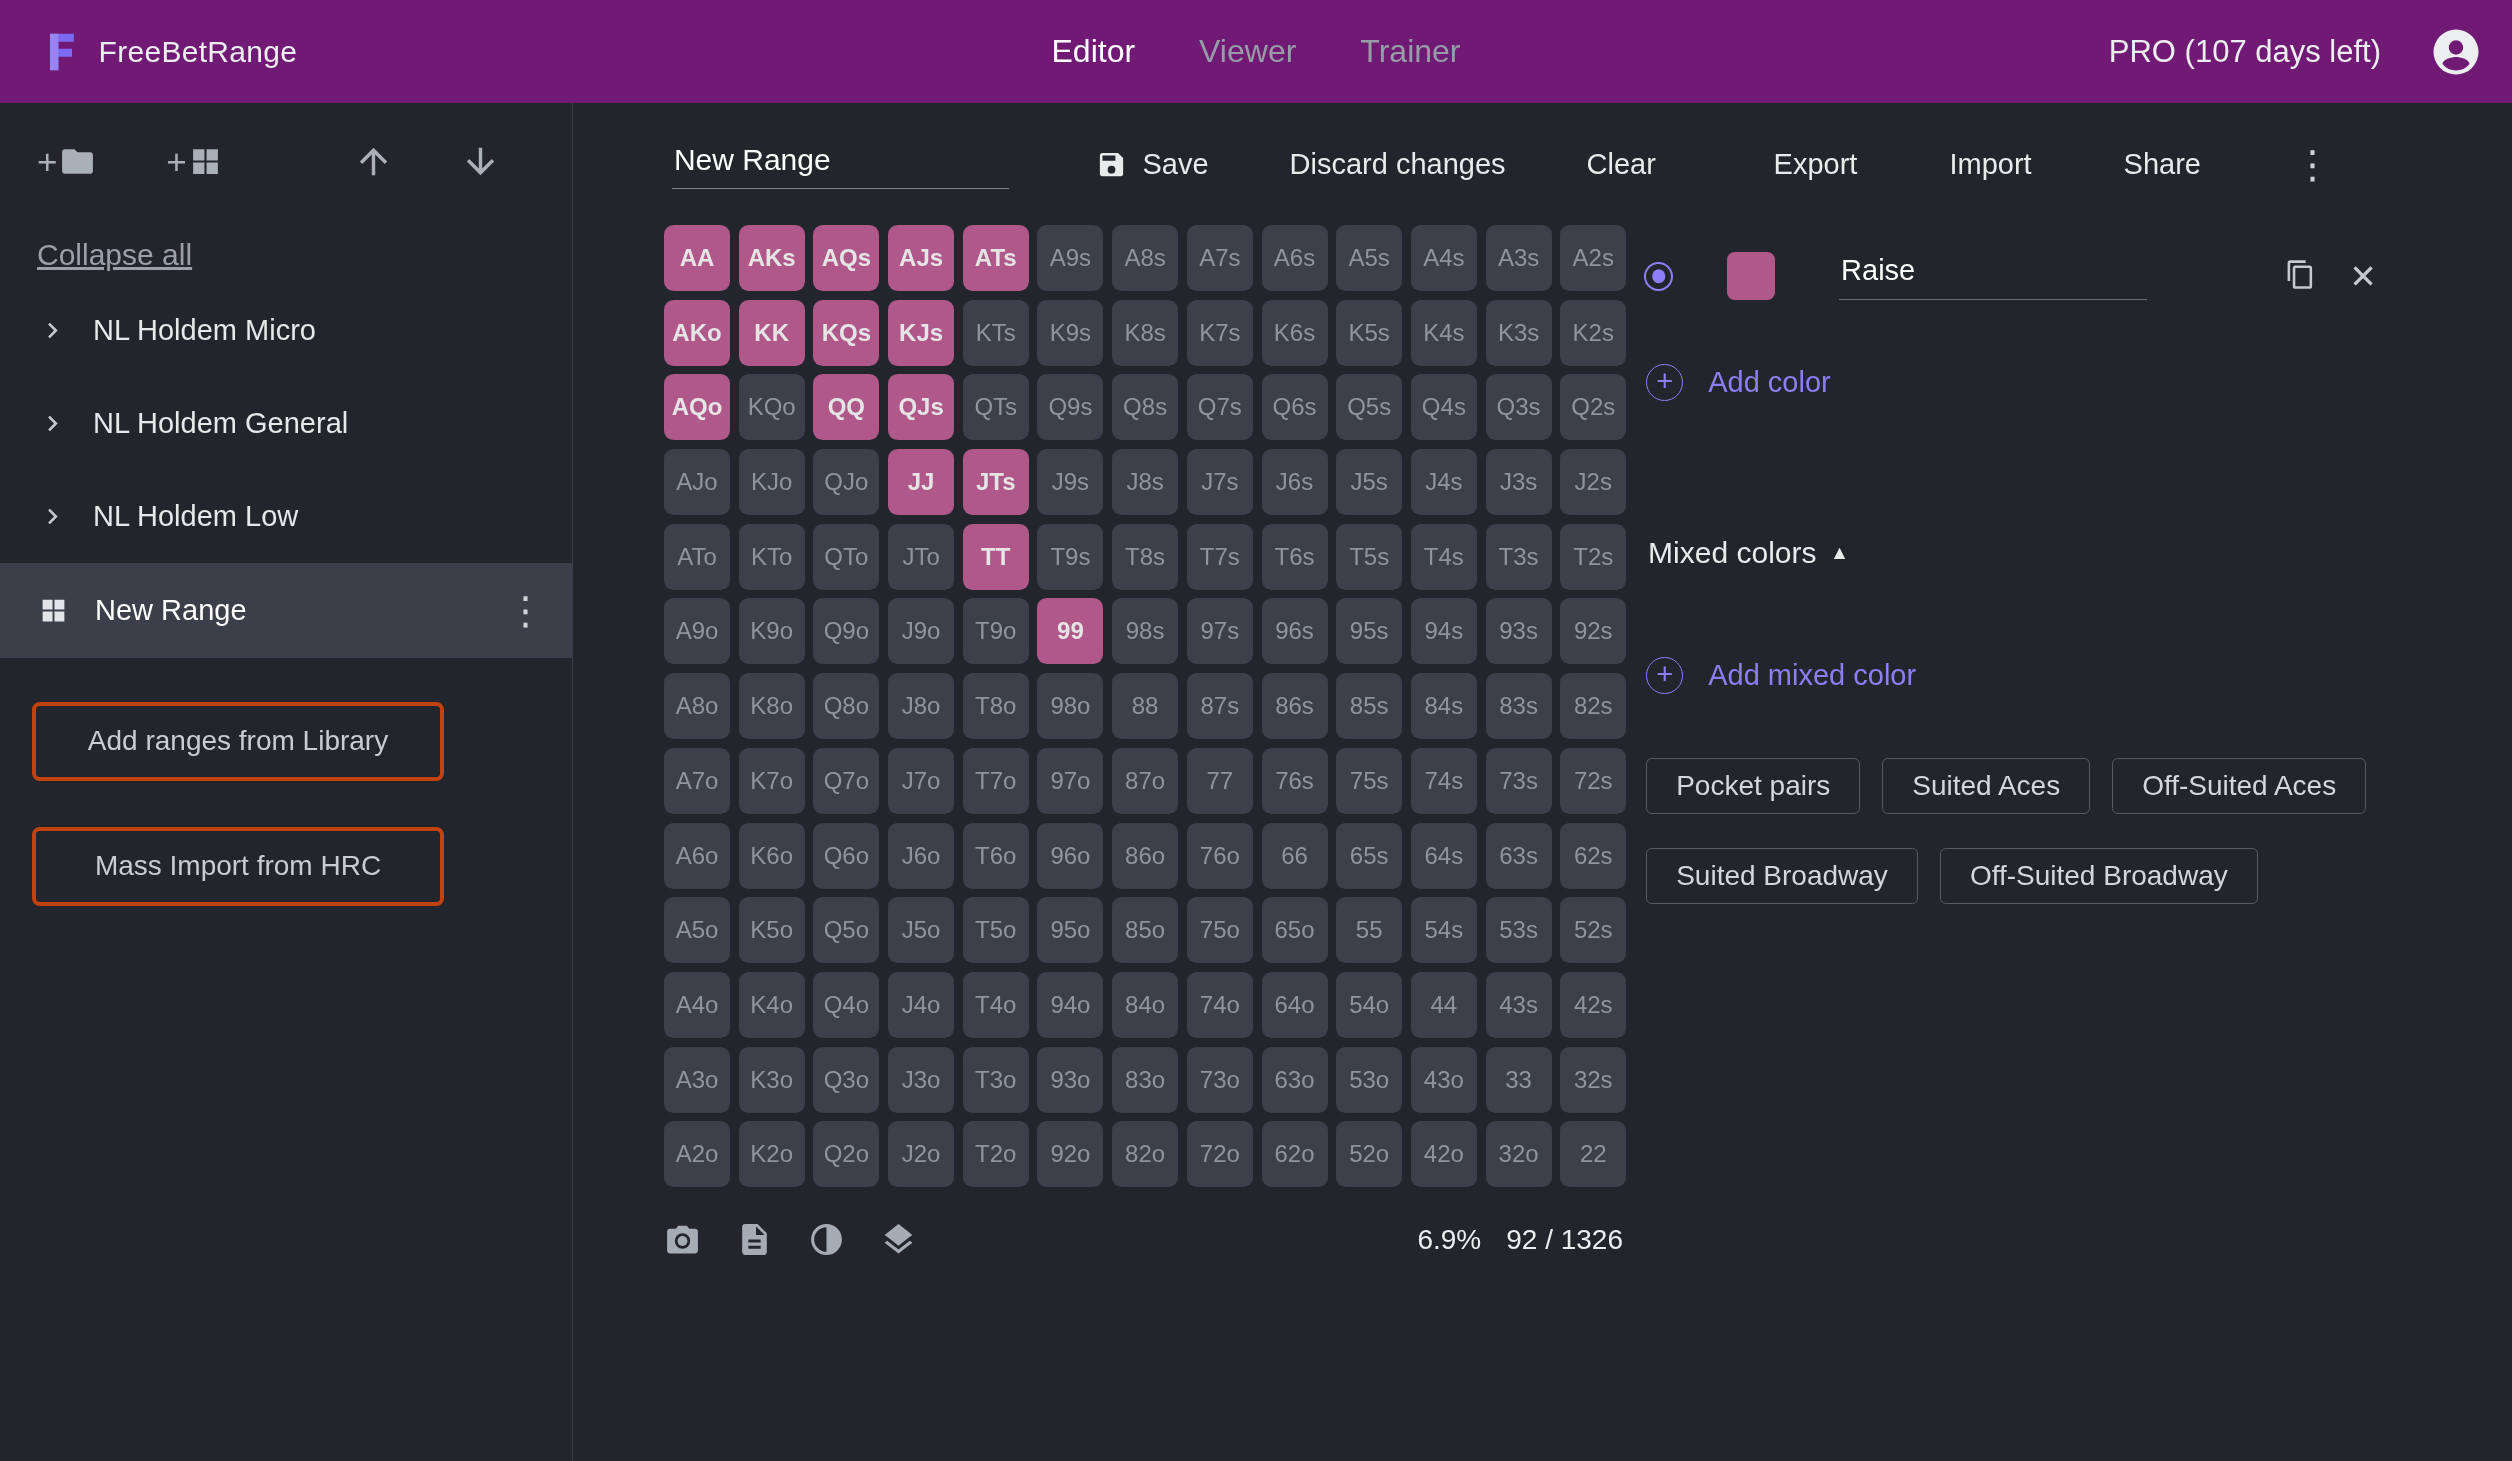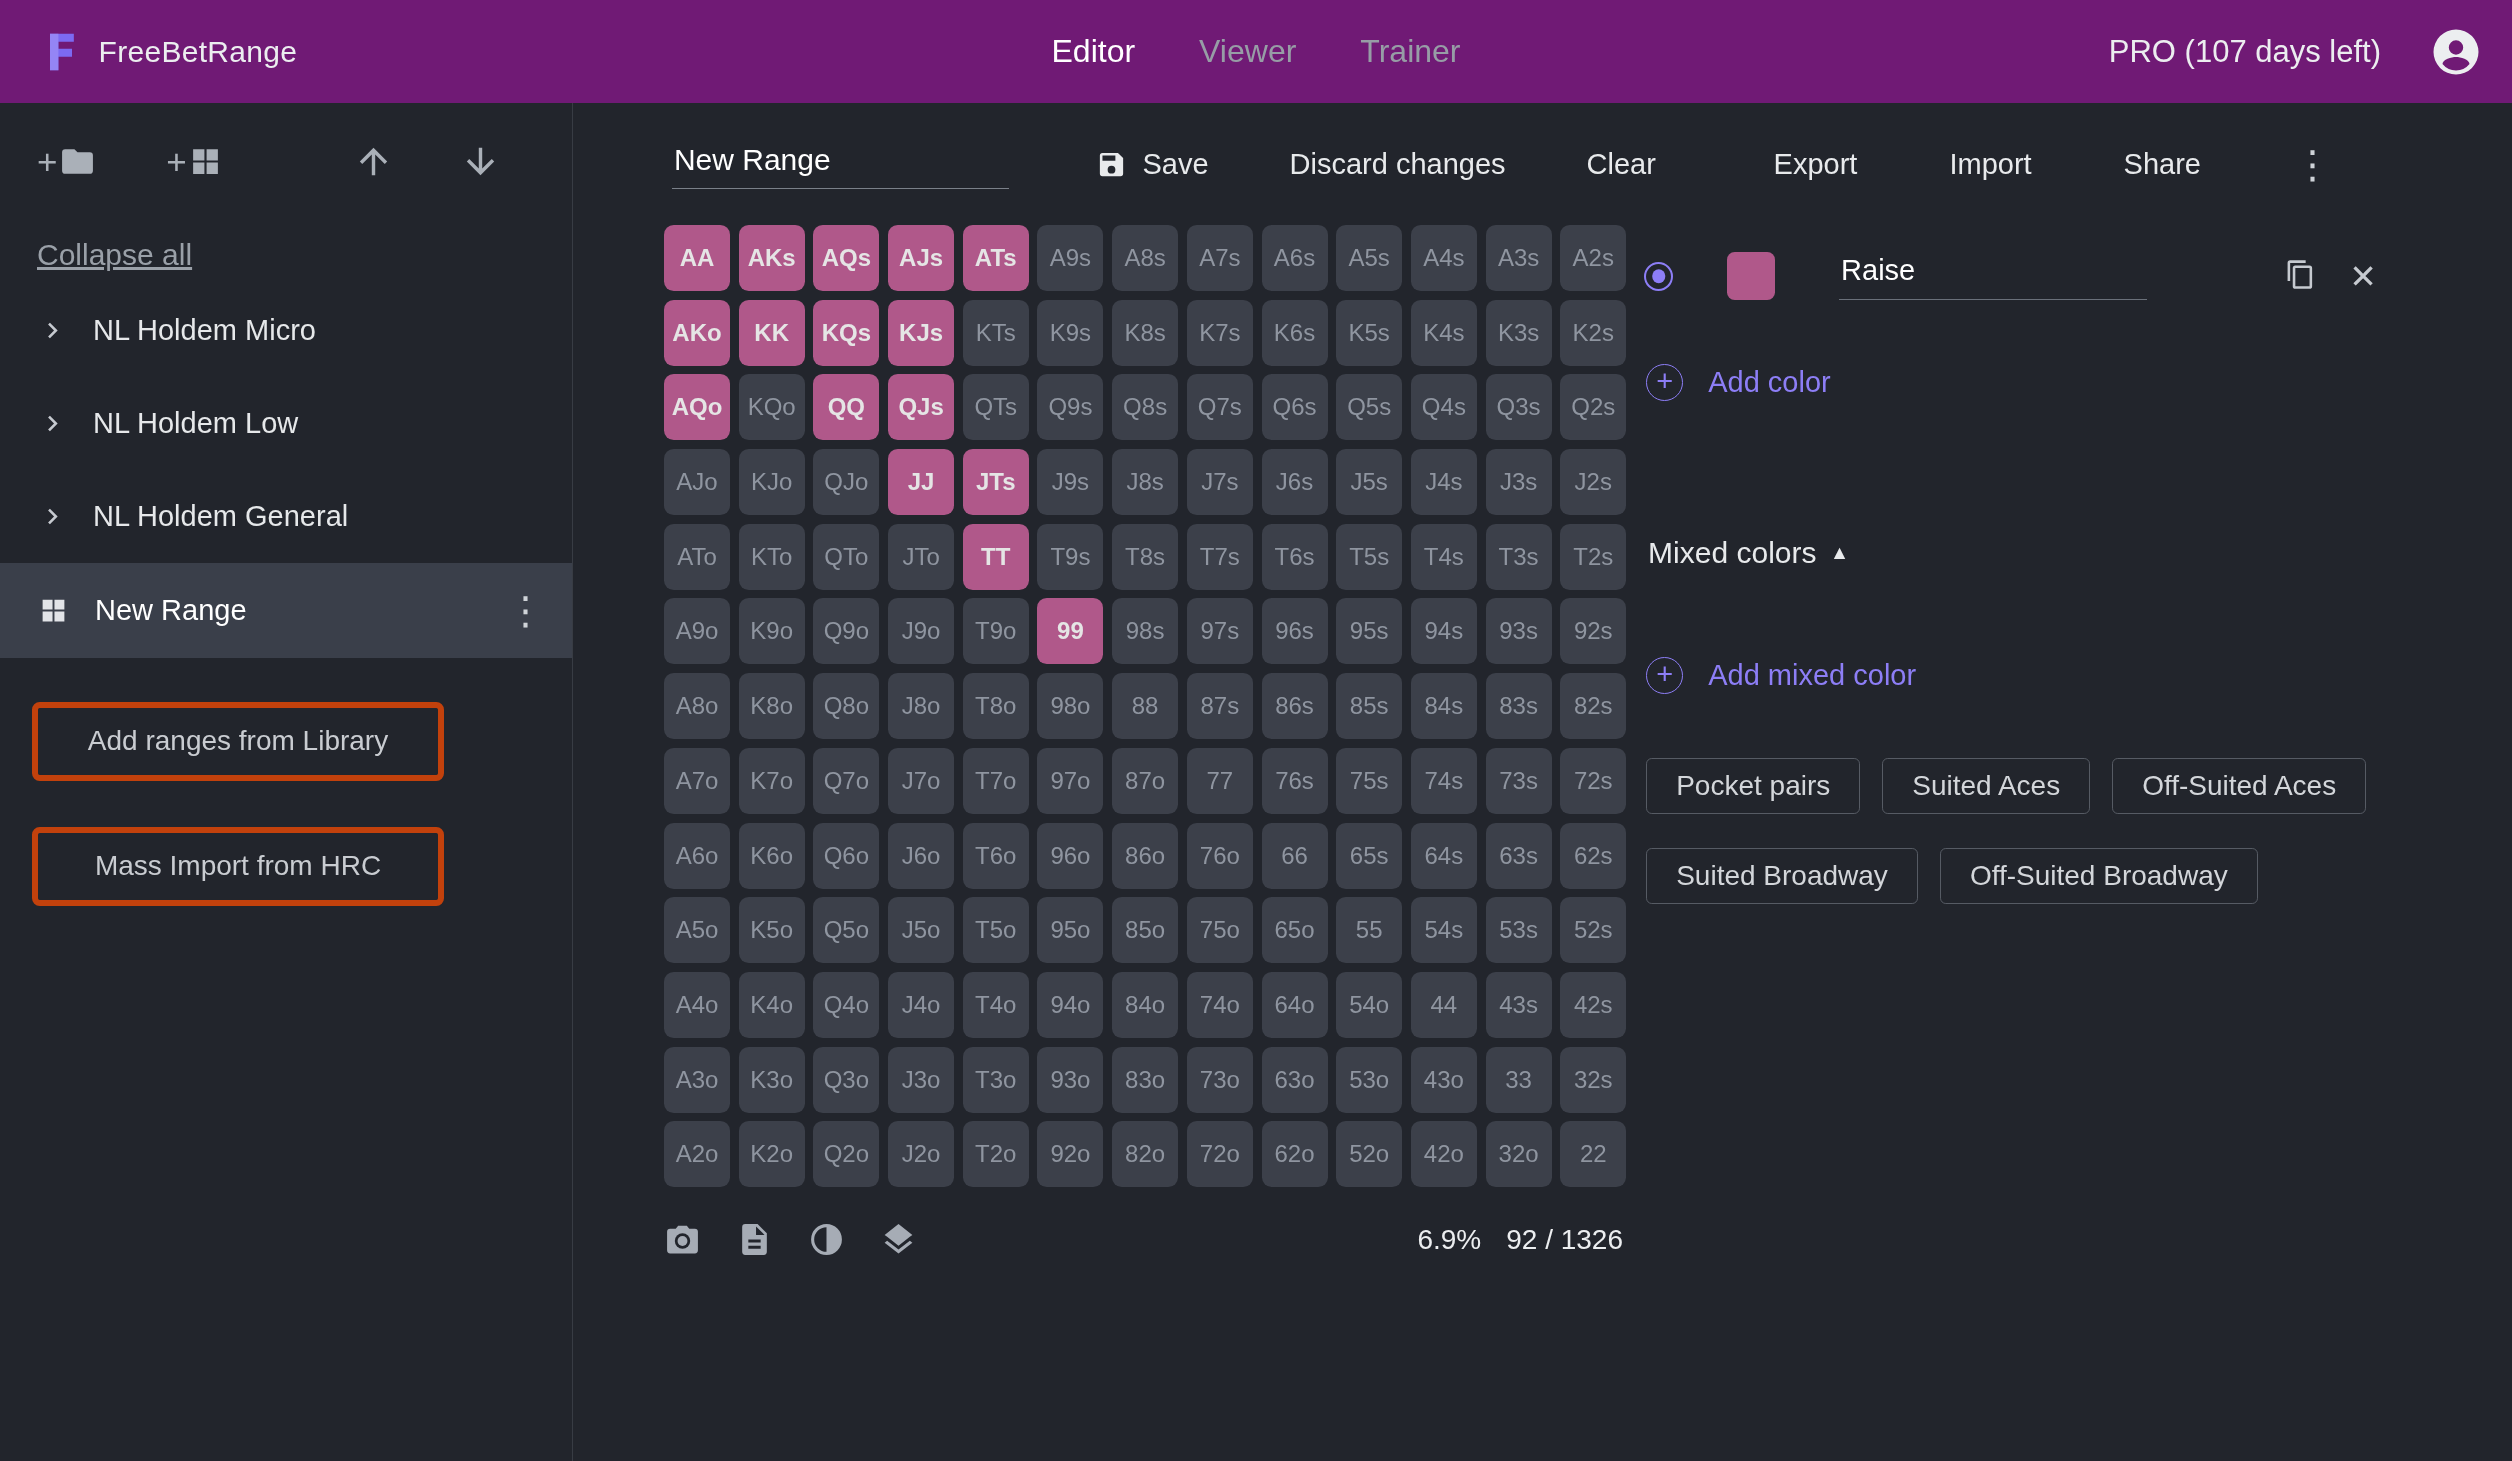--- a/index.html
+++ b/index.html
@@ -55,21 +55,21 @@
   .sel-row {
     height: 95px; background: #3a3f4a; display: flex; align-items: center;
     padding: 0 27px 0 39px; cursor: pointer;
   }
   .sel-row .grid-ic { width: 29px; height: 29px; fill: #e2e4e8; flex: none; }
   .sel-row .sr-label { margin-left: 27px; font-size: 29px; color: #ffffff; }
   .kebab { margin-left: auto; font-size: 39px; color: #cfd3d8; cursor: pointer; line-height: 1; }
   .side-btn {
     display: flex; align-items: center; justify-content: center;
     width: 412px; height: 79px; margin: 44px 0 0 32px;
-    background: transparent; border: 6px solid #c2410c; border-radius: 7.7px;
+    background: transparent; border: 4px solid #c2410c; border-radius: 7.7px;
     color: #c9ccd1; font-size: 28px; font-family: inherit; cursor: pointer;
   }
   .side-btn + .side-btn { margin-top: 46px; }
 
   
   .workspace { flex: 1; display: flex; flex-direction: column; min-width: 0; }
   .toolbar { height: 122px; display: flex; align-items: center; padding-right: 180px; }
   .title-input {
     margin-left: 99px; width: 337px; background: transparent; border: none;
     border-bottom: 1px solid #7a8089; color: #ffffff; font-size: 30px;
@@ -211,27 +211,27 @@
         <div class="tree-item">
           <svg viewBox="0 0 24 24">
             <path d="M8.59 16.59L10 18l6-6-6-6-1.41 1.41L13.17 12z"></path>
           </svg>
           <span class="ti-label">NL Holdem Micro</span>
         </div>
         <div class="tree-item">
           <svg viewBox="0 0 24 24">
             <path d="M8.59 16.59L10 18l6-6-6-6-1.41 1.41L13.17 12z"></path>
           </svg>
-          <span class="ti-label">NL Holdem Low</span>
+          <span class="ti-label">NL Holdem General</span>
         </div>
         <div class="tree-item">
           <svg viewBox="0 0 24 24">
             <path d="M8.59 16.59L10 18l6-6-6-6-1.41 1.41L13.17 12z"></path>
           </svg>
-          <span class="ti-label">NL Holdem General</span>
+          <span class="ti-label">NL Holdem Low</span>
         </div>
       </div>
 
     <div class="sel-row">
       <svg class="grid-ic" viewBox="0 0 24 24">
         <path d="M3 3h8.2v8.2H3zM12.8 3H21v8.2h-8.2zM3 12.8h8.2V21H3zM12.8 12.8H21V21h-8.2z"></path>
       </svg>
       <span class="sr-label">New Range</span>
       <span class="kebab">⋮</span>
     </div>

